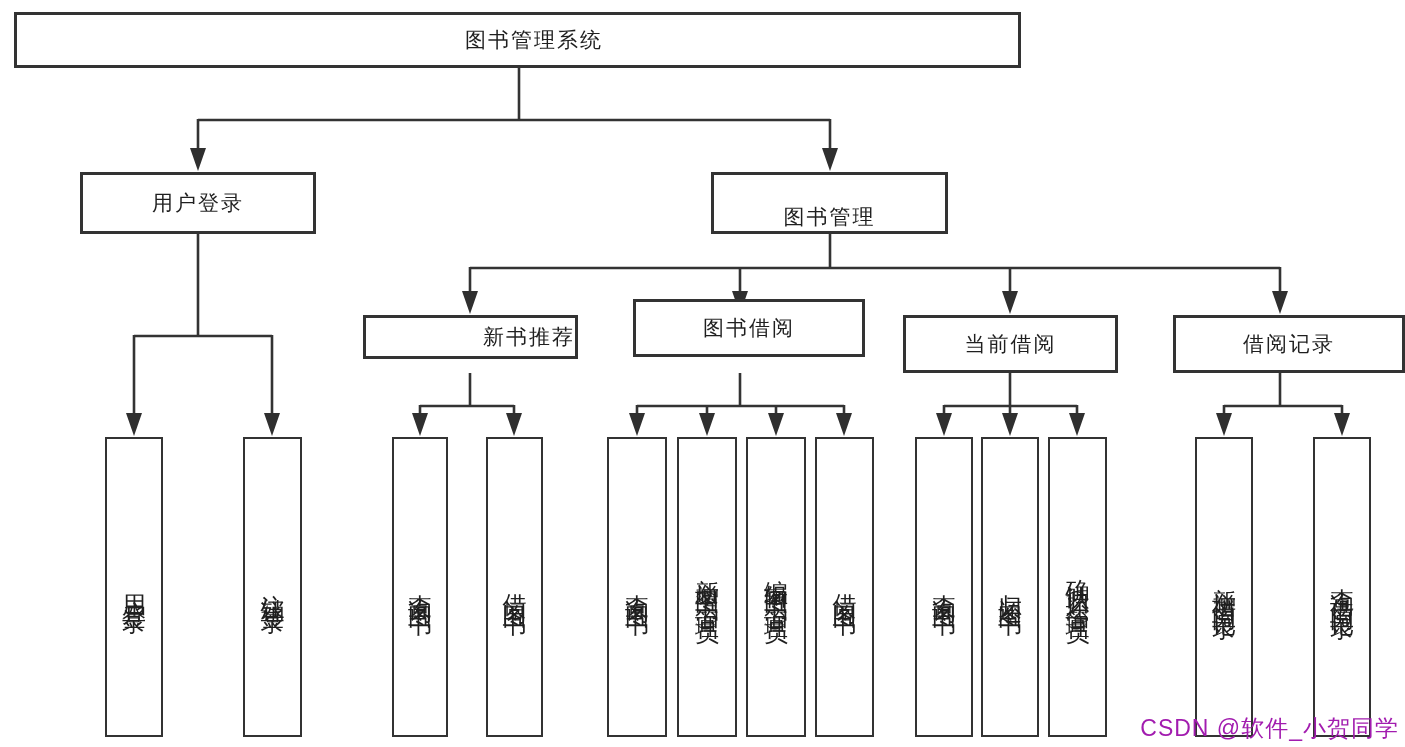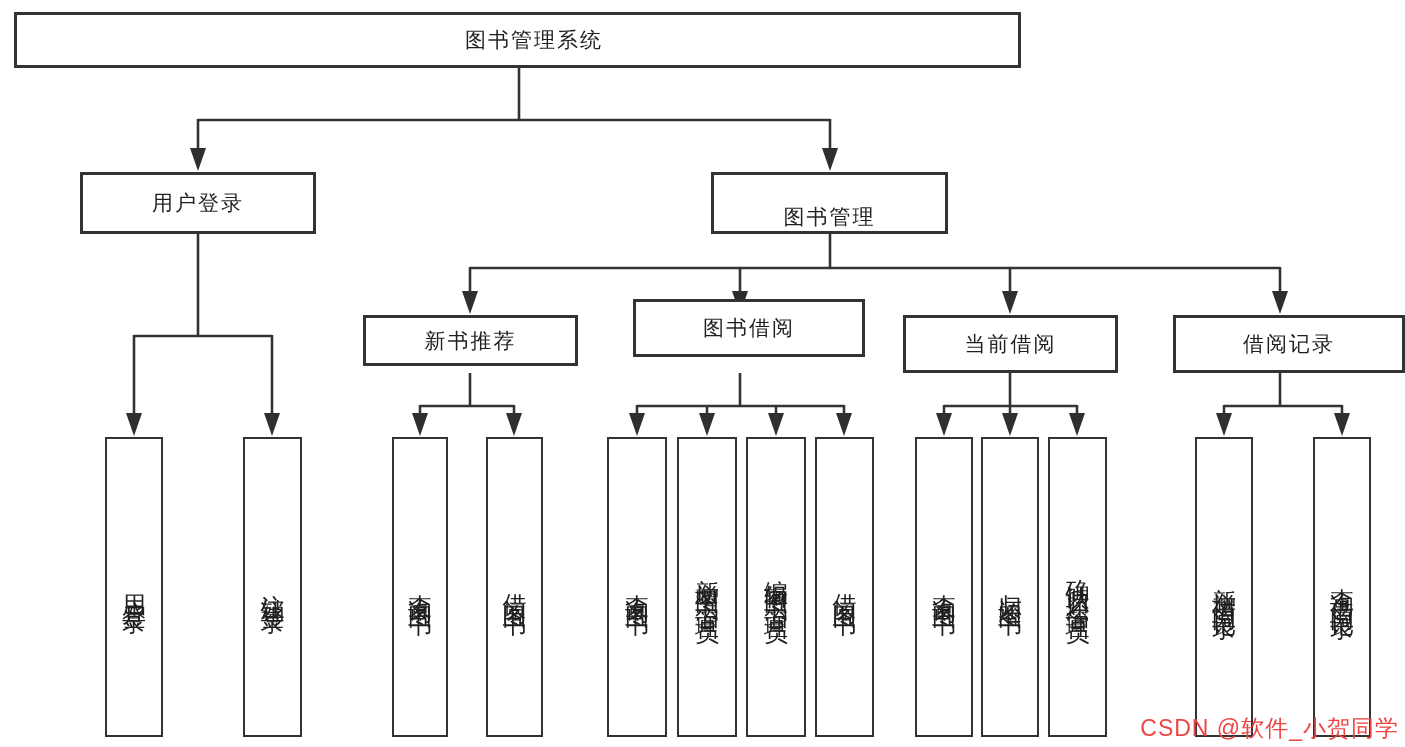--- a/index.html
+++ b/index.html
@@ -40,21 +40,21 @@
     letter-spacing:6px;
     font-weight:500;
     white-space:nowrap;
   }
   #watermark{
     position:absolute;
     right:6px;bottom:3px;
     z-index:2;
     font-size:23px;
     letter-spacing:1px;
-    color:#ef4444;
+    color:#a21caf;
     font-weight:500;
   }
 </style>
 </head>
 <body>
 
 <div id="canvas">
 
   <svg id="lines" width="1405" height="747" viewBox="0 0 1405 747">
     <g stroke="#333333" stroke-width="2.6" fill="none">
@@ -129,21 +129,21 @@
     <span>图书管理系统</span>
   </div>
 
   <div class="box" style="left:80px;top:172px;width:236px;height:62px;">
     <span>用户登录</span>
   </div>
   <div class="box" style="left:711px;top:172px;width:237px;height:62px;align-items:flex-end;">
     <span>图书管理</span>
   </div>
 
-  <div class="box" style="left:363px;top:315px;width:215px;height:51px;">
+  <div class="box" style="left:363px;top:315px;width:215px;height:44px;justify-content:flex-end;">
     <span>新书推荐</span>
   </div>
   <div class="box" style="left:633px;top:299px;width:232px;height:58px;align-items:center;">
     <span>图书借阅</span>
   </div>
   <div class="box" style="left:903px;top:315px;width:215px;height:58px;">
     <span>当前借阅</span>
   </div>
   <div class="box" style="left:1173px;top:315px;width:232px;height:58px;">
     <span>借阅记录</span>

